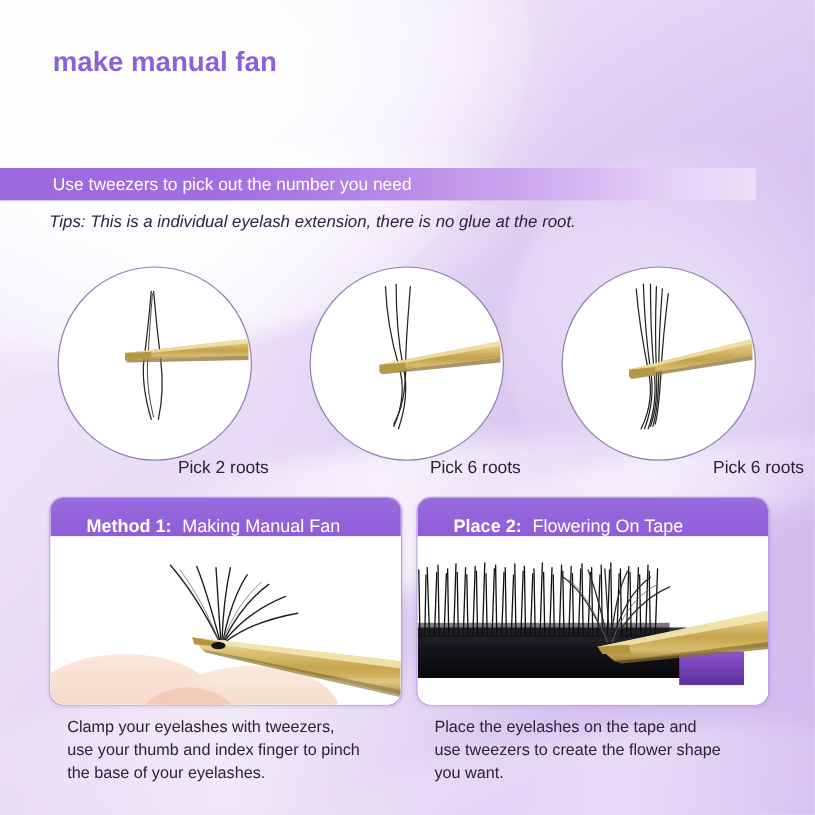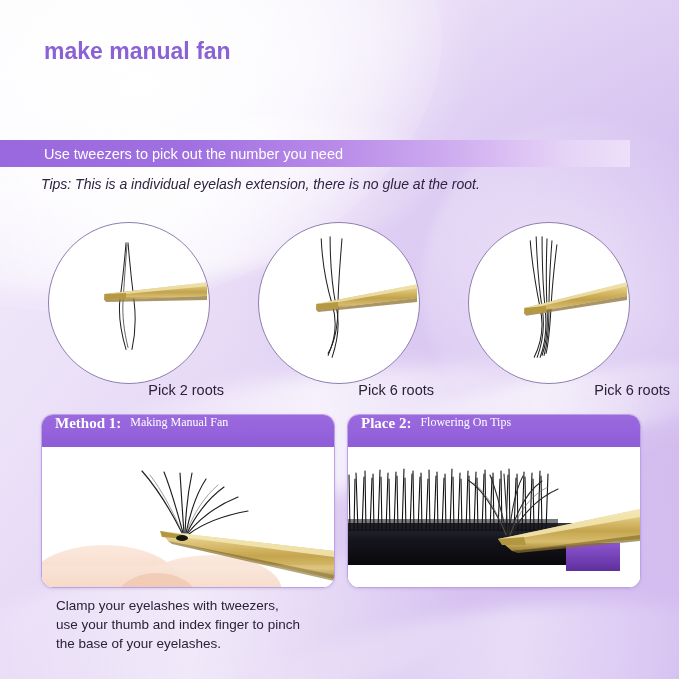--- a/index.html
+++ b/index.html
@@ -183,33 +183,32 @@
     overflow: hidden;
     box-shadow: 0 1px 3px rgba(110,70,160,0.18);
   }
   #method-card-1 { left: 41px; }
   #method-card-2 { left: 347px; }
 
   .method-header {
     height: 32px;
     background: linear-gradient(180deg, #9b6ade 0%, #8f5cd8 100%);
     display: flex;
-    align-items: flex-start;
-    padding-left: 13px;
+    align-items: flex-end;
+    padding-left: 30px;
     box-sizing: border-box;
-    font-family: Liberation Serif, serif;
   }
   .method-label {
     font-size: 15px;
     font-weight: bold;
     color: #ffffff;
     white-space: nowrap;
   }
   .method-name {
-    font-size: 12px;
+    font-size: 15px;
     color: #ffffff;
     margin-left: 9px;
     white-space: nowrap;
   }
   .method-photo {
     position: relative;
     width: 100%;
     height: 141px;
     background: #ffffff;
     overflow: hidden;
@@ -401,21 +400,21 @@
         </g>
 
         <rect x="0" y="118" width="292" height="23" fill="#ffffff" opacity="0.12"></rect>
       </svg>
     </div>
   </div>
 
   <div class="method-card" id="method-card-2">
     <div class="method-header">
       <span class="method-label">Place 2:</span>
-      <span class="method-name">Flowering On Tips</span>
+      <span class="method-name">Flowering On Tape</span>
     </div>
     <div class="method-photo">
       <svg class="photo-svg" viewBox="0 0 292 141" preserveAspectRatio="none">
         <defs>
           <linearGradient id="tape2" x1="0" y1="0" x2="0" y2="1">
             <stop offset="0%" stop-color="#2c2c36"></stop>
             <stop offset="40%" stop-color="#15151c"></stop>
             <stop offset="100%" stop-color="#08080c"></stop>
           </linearGradient>
           <linearGradient id="gold2" x1="0" y1="0" x2="0" y2="1">
@@ -512,14 +511,17 @@
         </g>
 
         <rect x="0" y="124" width="292" height="17" fill="#ffffff"></rect>
       </svg>
     </div>
   </div>
 
   <div class="caption" id="caption-1">Clamp your eyelashes with tweezers,
 use your thumb and index finger to pinch
 the base of your eyelashes.</div>
+  <div class="caption" id="caption-2">Place the eyelashes on the tape and
+use tweezers to create the flower shape
+you want.</div>
 
 </div>
 
 </body></html>

